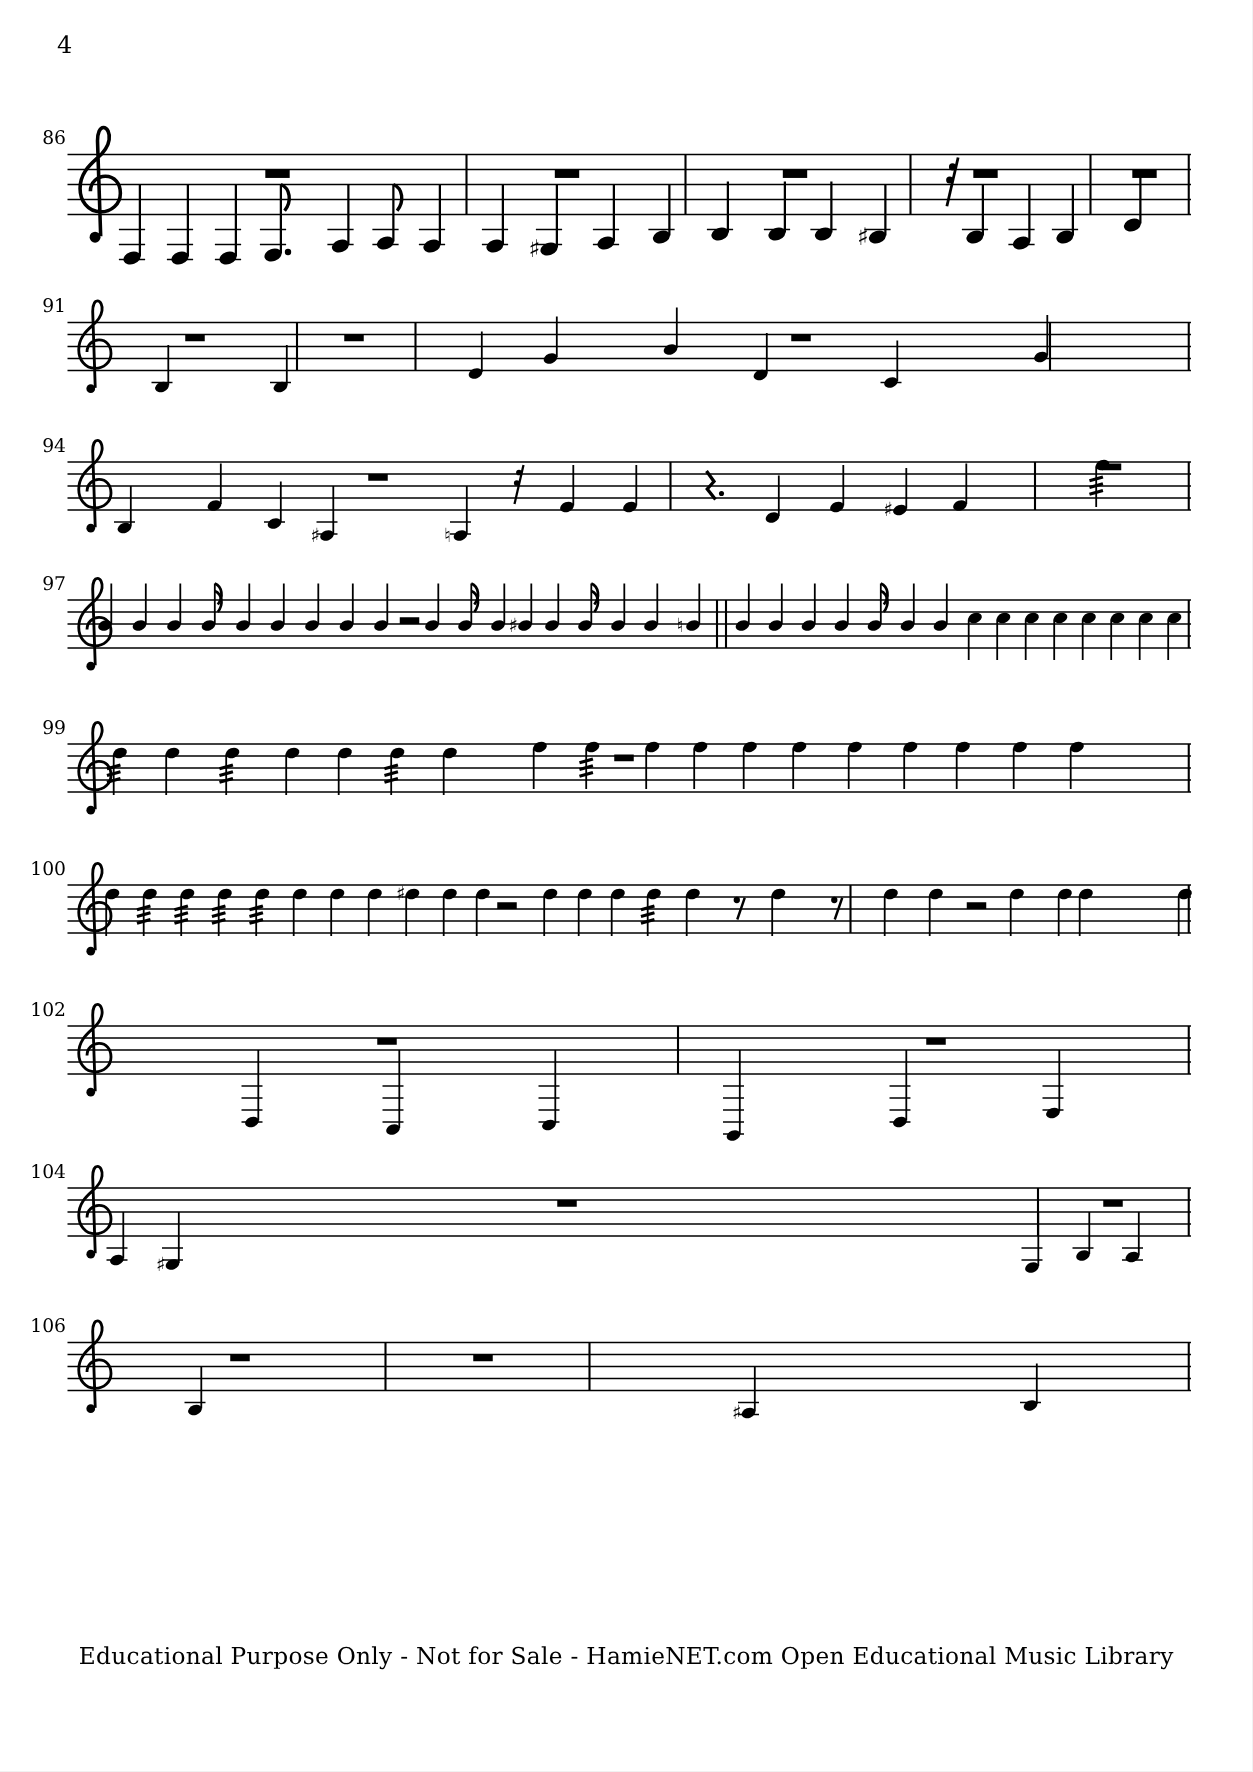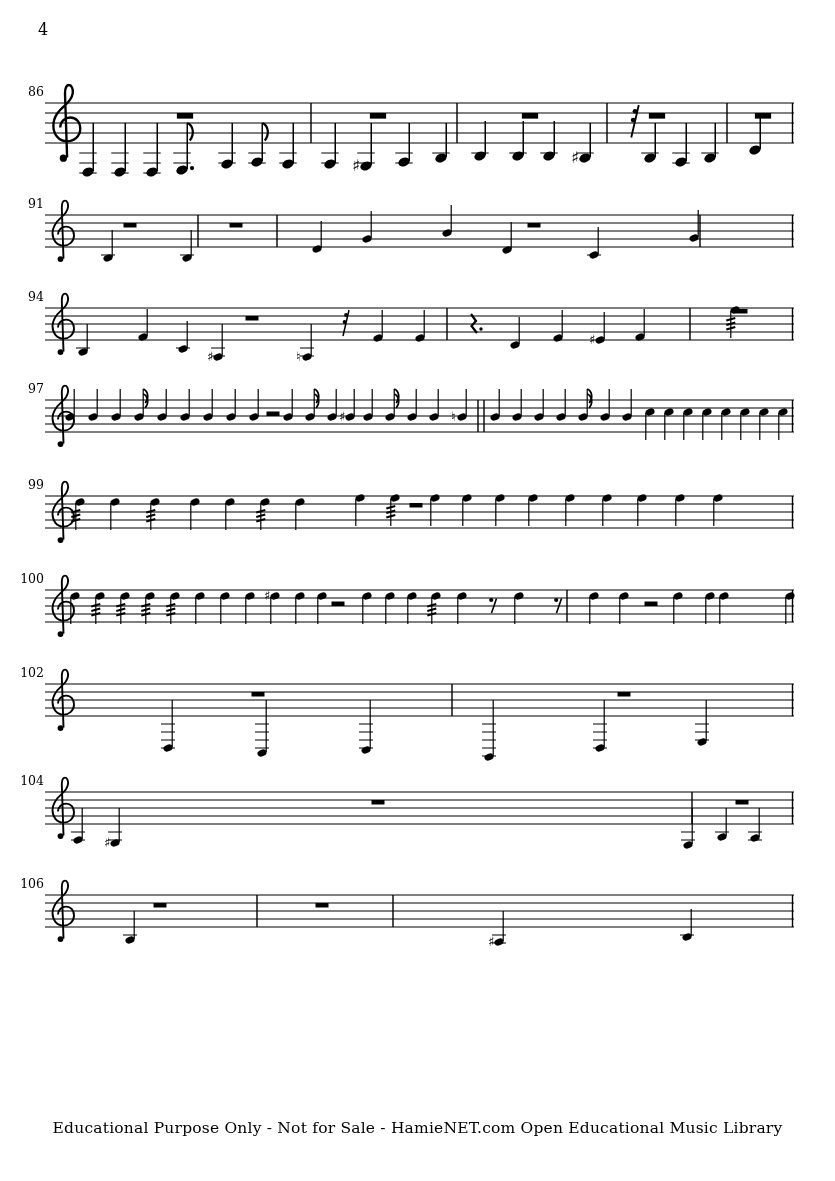--- a/index.html
+++ b/index.html
@@ -1,19 +1,19 @@
 <!DOCTYPE html>
 <html><head>
 <meta charset="utf-8">
 <style>
   html,body{margin:0;padding:0;background:#e8e8e8;}
   .page{position:relative;width:835px;height:1181px;background:#ffffff;margin:0 auto;
         font-family:"DejaVu Serif",serif;overflow:hidden;}
   .page-number{position:absolute;left:38px;top:20px;font-size:16px;color:#000;}
-  .footer{position:absolute;left:0;top:1119px;width:100%;text-align:center;
+  .footer{position:absolute;left:0;top:1095px;width:100%;text-align:center;
           font-size:15.5px;color:#000;letter-spacing:0.2px;}
   svg.score{position:absolute;left:0;top:0;}
 </style>
 </head>
 <body>
 
 <div class="page">
   <div class="page-number">4</div>
   <svg class="score" width="835" height="1181" viewBox="0 0 835 1181">
       <g>

